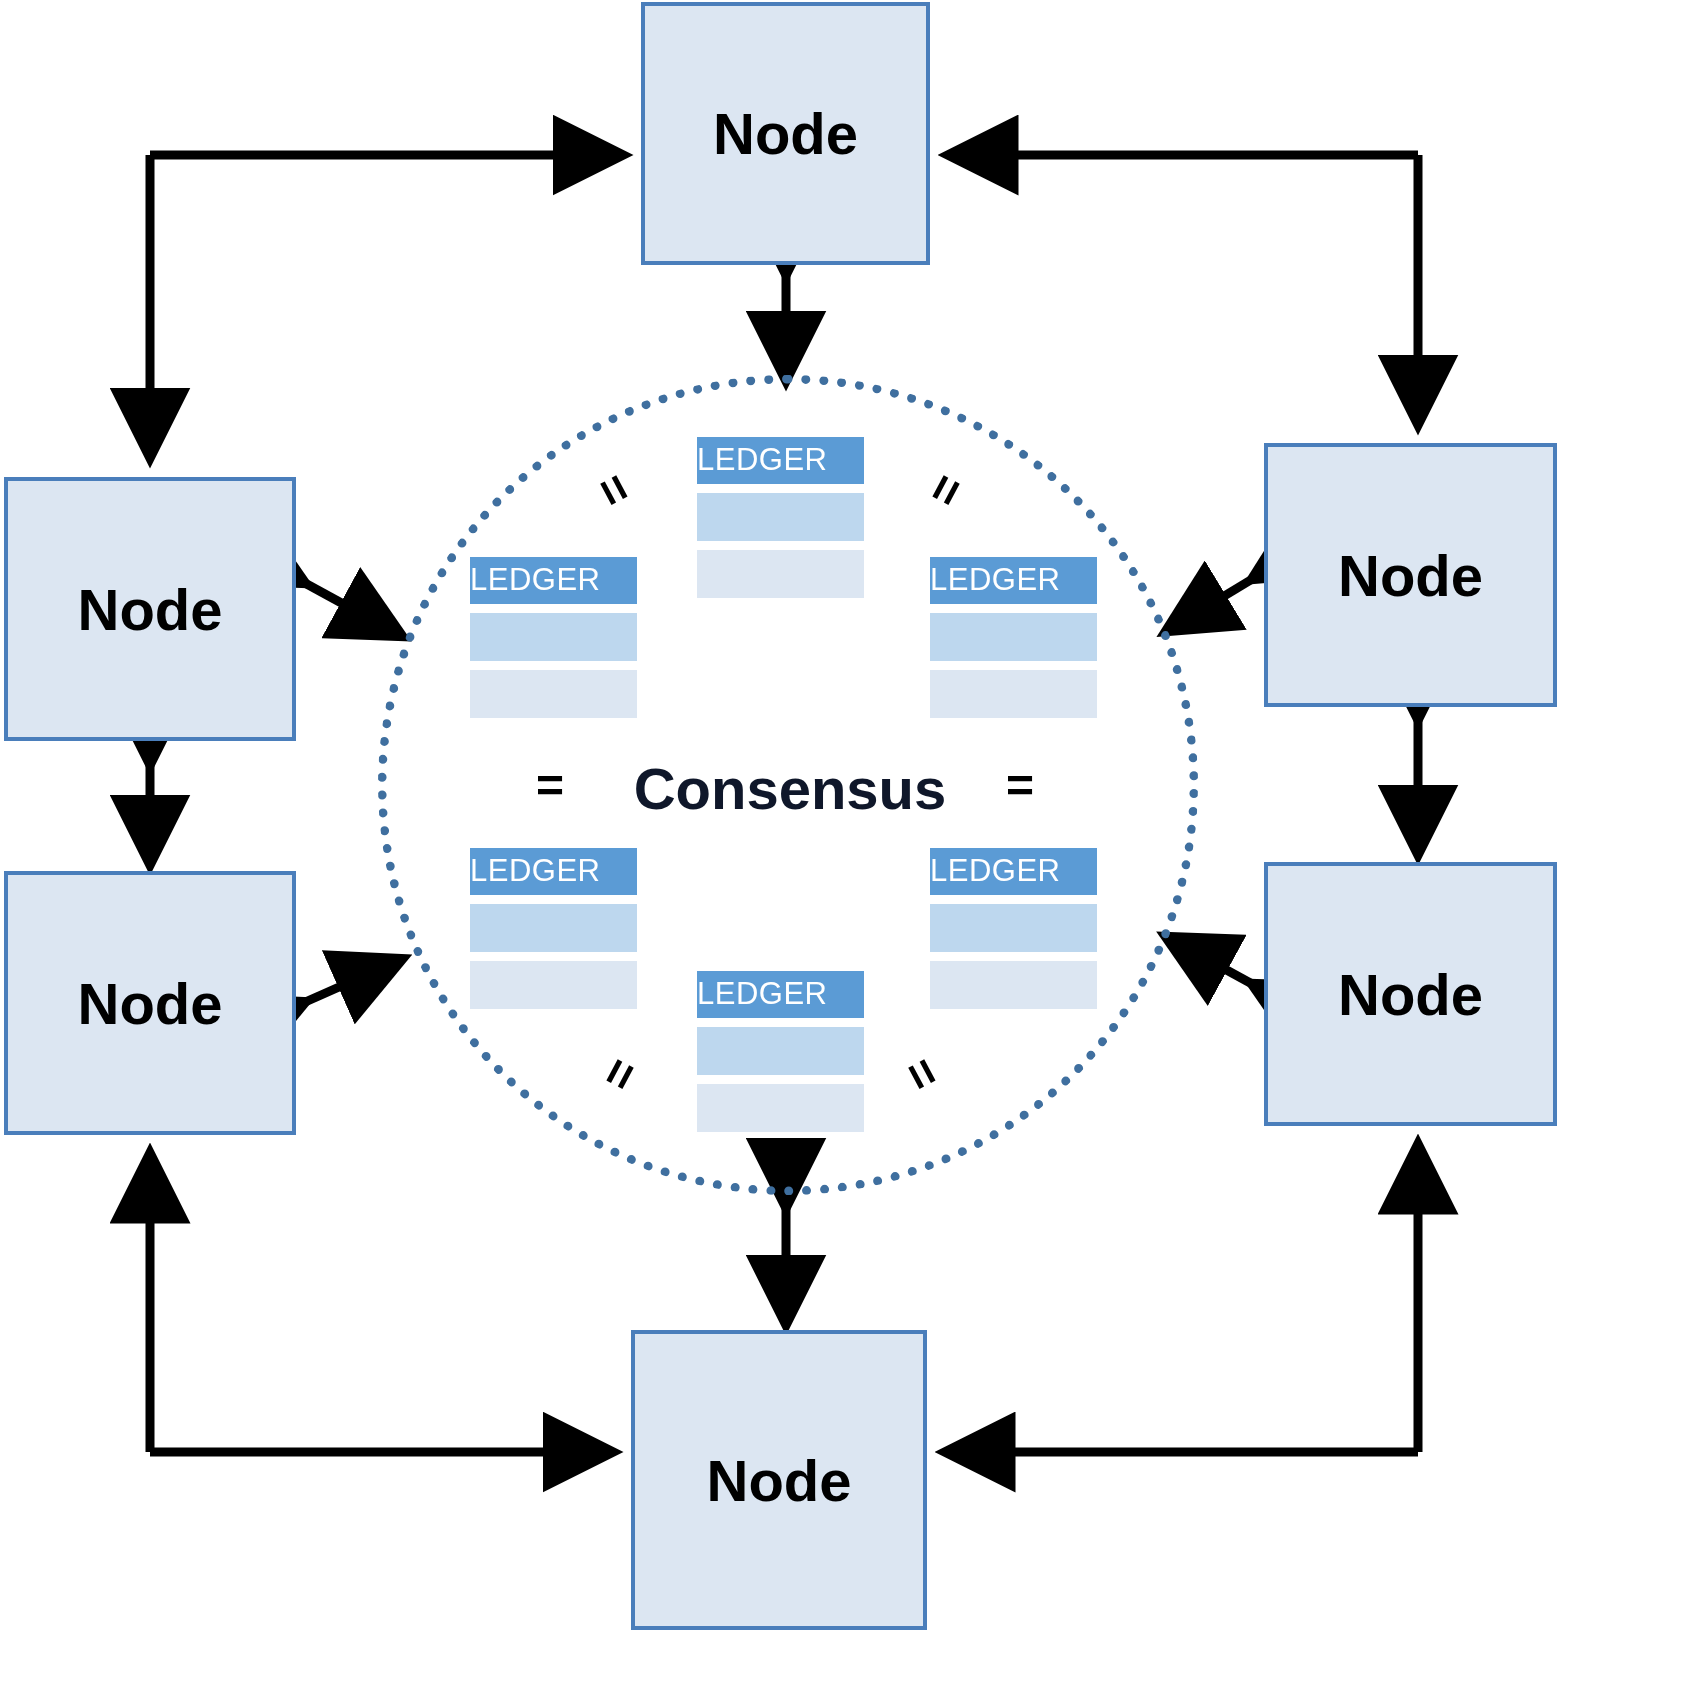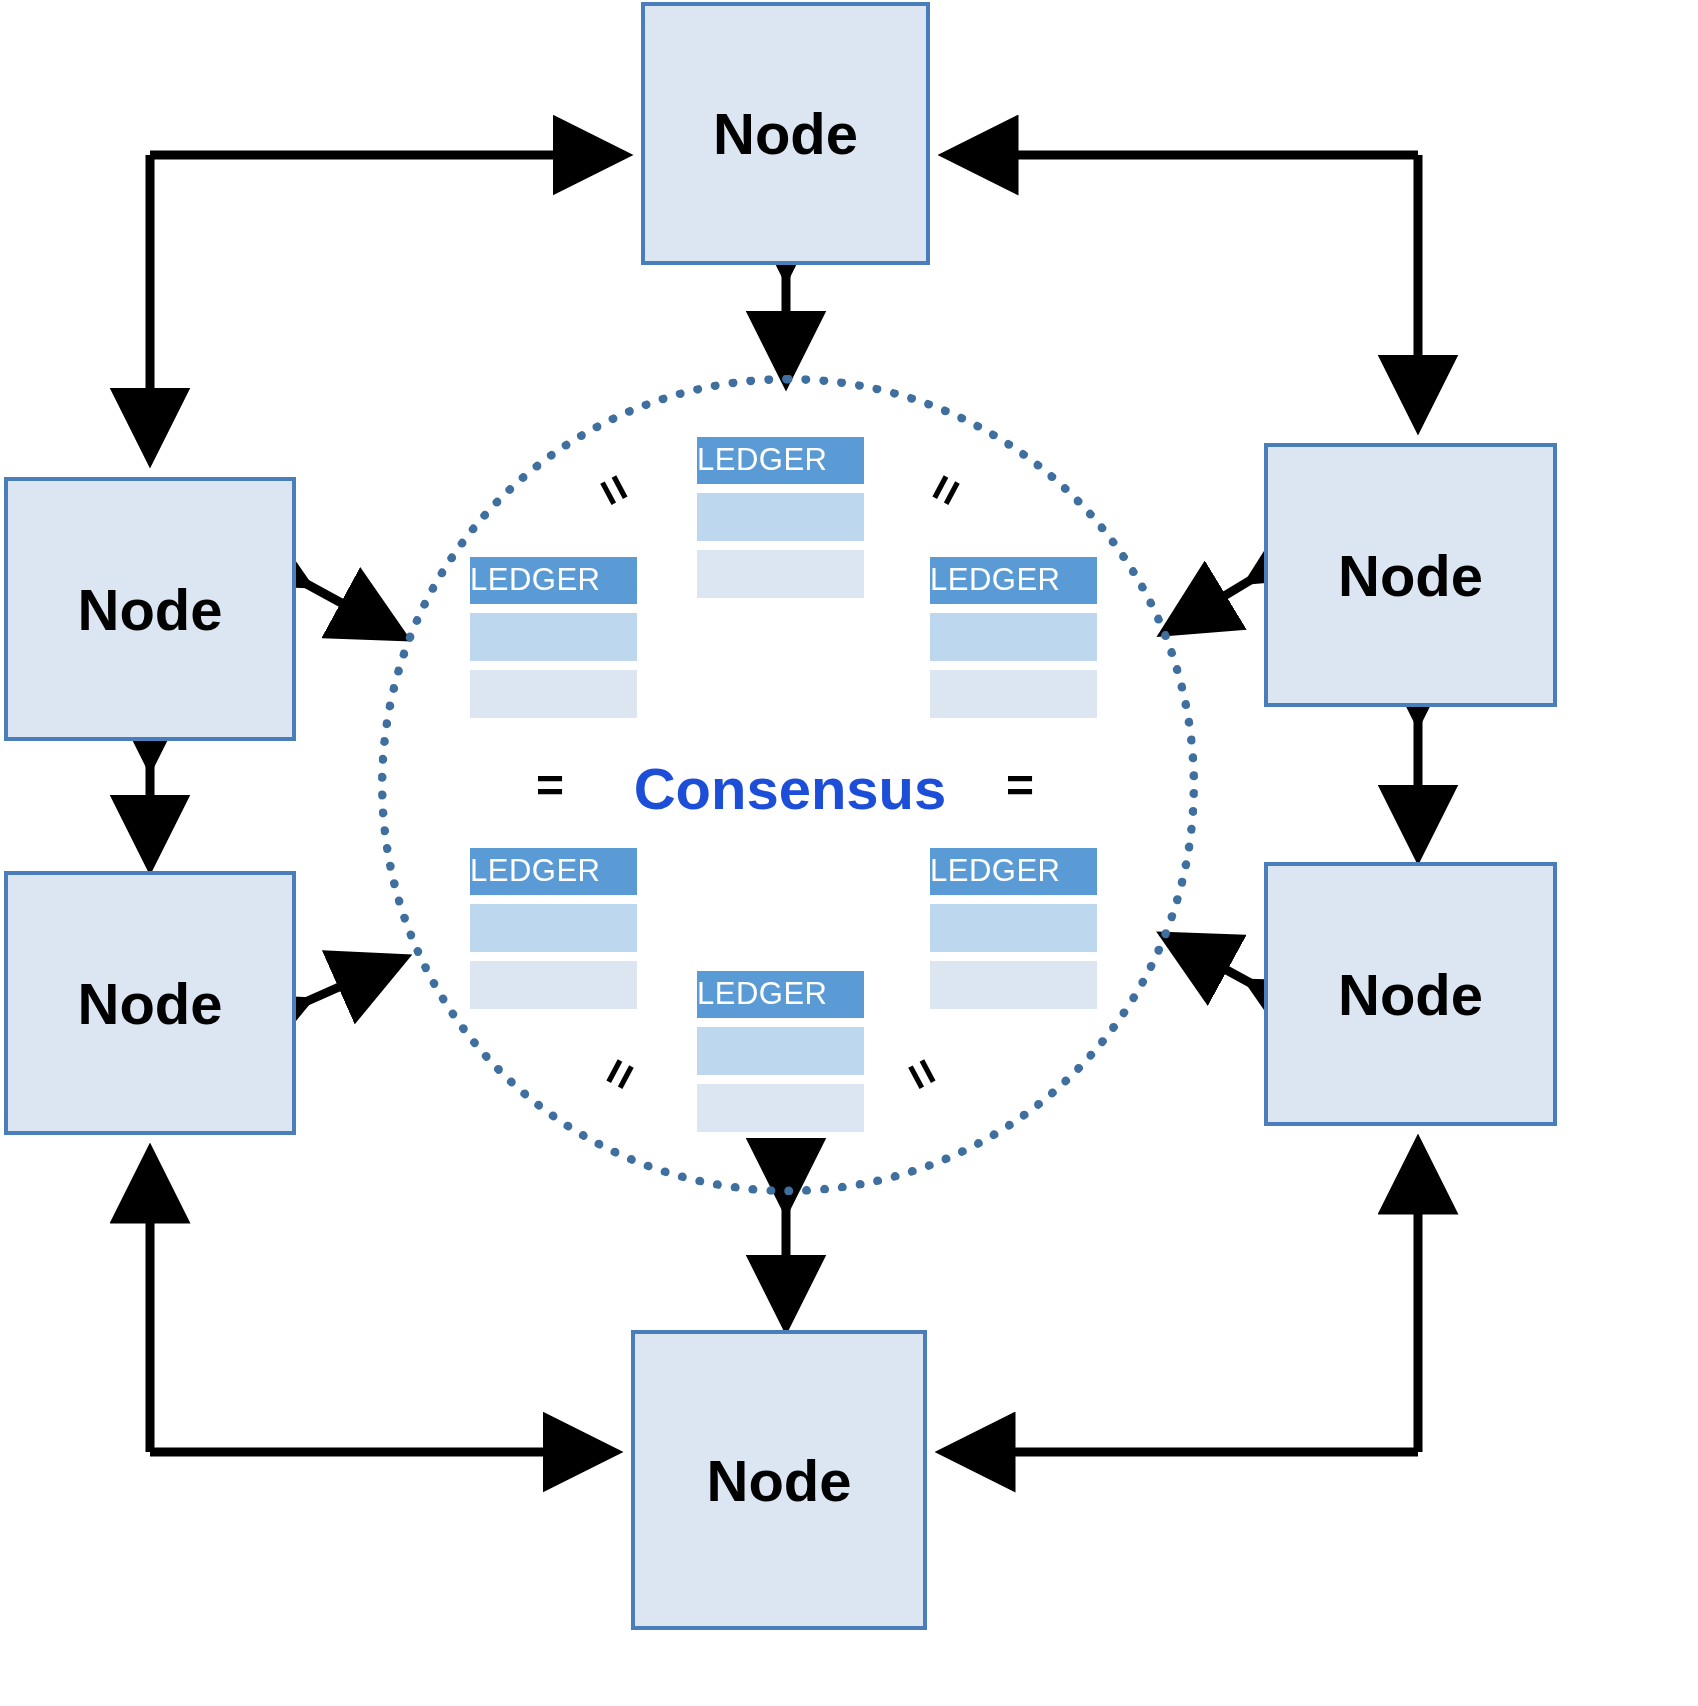--- a/index.html
+++ b/index.html
@@ -68,21 +68,21 @@
   .eq-tr{left:932px; top:466px; transform:rotate(-62deg);}
   .eq-ml{left:536px; top:762px; transform:rotate(0deg);}
   .eq-mr{left:1006px;top:762px; transform:rotate(0deg);}
   .eq-bl{left:606px; top:1050px;transform:rotate(-62deg);}
   .eq-br{left:908px; top:1050px;transform:rotate(62deg);}
 
   
   #consensus{
     position:absolute;left:610px;top:755px;width:360px;
     text-align:center;
-    font-size:58px;font-weight:bold;color:#1d4ed8;
+    font-size:58px;font-weight:bold;color:#0f172a;
     font-family:"Liberation Sans", sans-serif;
   }
 
   
   #wires{position:absolute;left:0;top:0;width:1698px;height:1706px;
          pointer-events:none;}
 </style>
 </head>
 <body>
 

